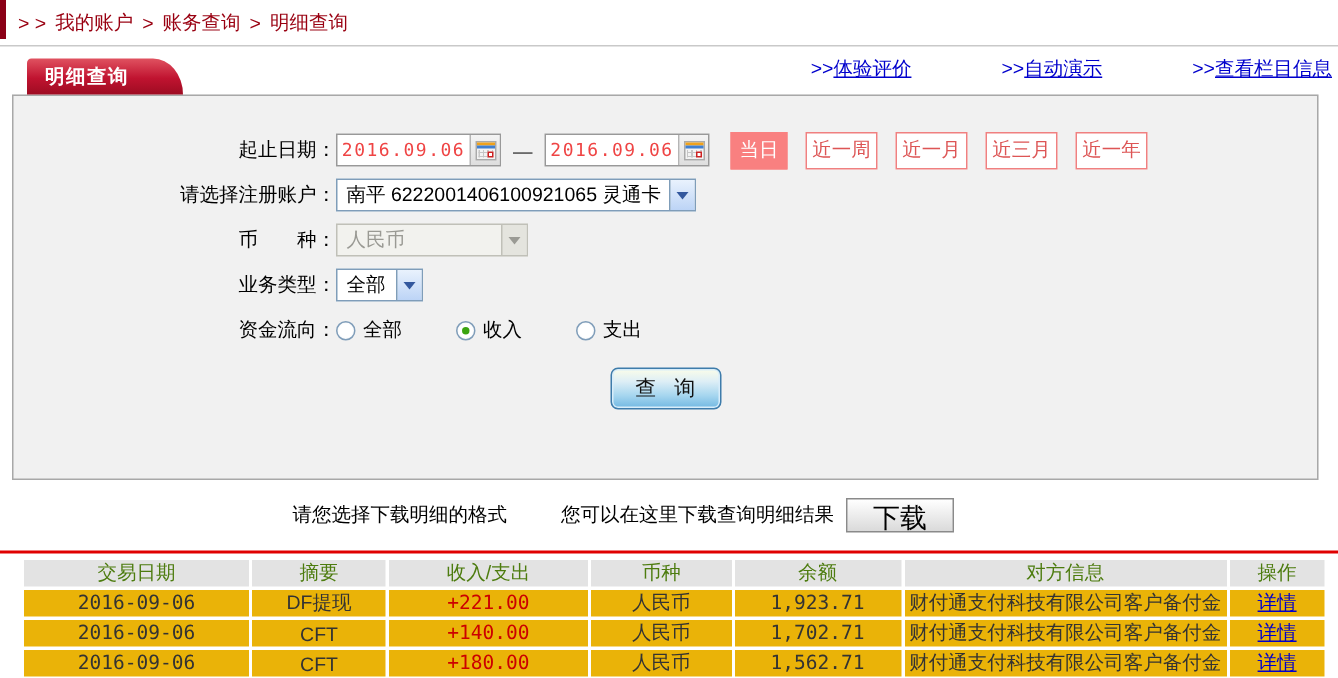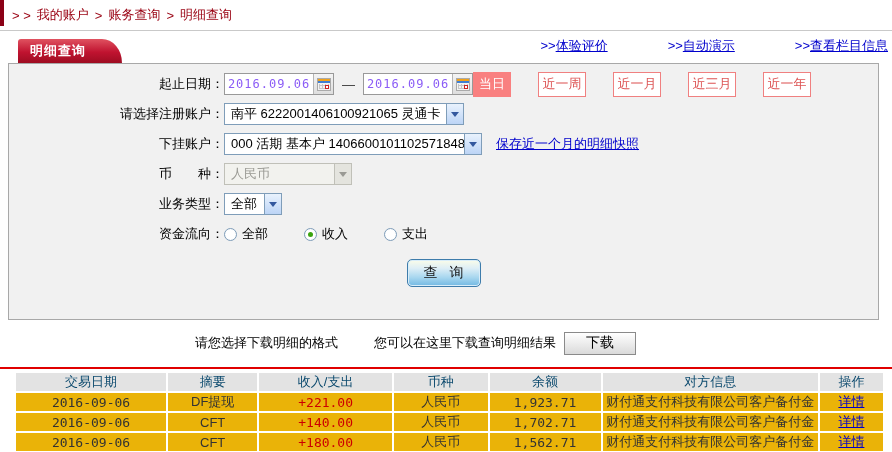--- a/index.html
+++ b/index.html
@@ -19,42 +19,42 @@
     padding:0 22px 0 12px; display:flex; align-items:center;
     color:#fff; font-weight:bold; letter-spacing:1px;
     background:linear-gradient(180deg,#e05260 0%,#c01330 55%,#9e0c22 100%);
     border-top-left-radius:3px; border-top-right-radius:20px 24px; }
   .top-links { position:absolute; right:4px; top:6px; display:flex; gap:60px; }
   .top-links a { color:#0000cc; text-decoration:none; cursor:pointer; }
   .top-links a .lbl { text-decoration:underline; }
 
   
   .panel { margin:0 13px 0 8px; height:257px; background:#f1f1f1;
-    border:1px solid #a8a8a8; padding-top:8px; }
+    border:1px solid #a8a8a8; padding-top:24px; }
   .frow { display:flex; align-items:center; height:24px; margin-bottom:6px; }
   .flabel { width:215px; text-align:right; white-space:pre; }
 
   
   .datebox { display:inline-flex; align-items:center; height:22px;
     border:1px solid #999; background:#fff; }
-  .datebox .val { width:88px; text-align:center; font-size:12px; letter-spacing:1px; color:#8b5cf6; }
+  .datebox .val { width:88px; text-align:center; font-size:12px; letter-spacing:1px; color:#ef4444; }
   .calbtn { width:20px; height:20px; border-left:1px solid #b5b5b5;
     background:linear-gradient(#f4f4f4,#dedede); display:flex; align-items:center; justify-content:center; cursor:pointer; }
   .calicon { position:relative; width:14px; height:13px; background:#f3f3f3; border:1px solid #aaa; }
   .calicon::before { content:""; position:absolute; left:0; right:0; top:0; height:2px; background:#f0a21c; }
   .calicon::after { content:""; position:absolute; left:0; right:0; top:2px; height:2px; background:#3f7fd2; }
   .calicon .grid { position:absolute; left:1px; right:1px; top:5px; bottom:1px;
     background:repeating-linear-gradient(90deg,#bbb 0 1px,transparent 1px 3px),
                repeating-linear-gradient(0deg,#bbb 0 1px,transparent 1px 3px); opacity:.8; }
   .calicon .mark { position:absolute; right:1px; bottom:1px; width:4px; height:4px;
     border:1px solid #cc2222; background:#fff; }
   .dash { margin:0 8px; color:#333; }
 
   
-  .qbtns { display:flex; gap:27px; }
+  .qbtns { display:flex; gap:12px; margin-left:14px; }
   .qbtn { min-width:48px; height:25px; display:flex; align-items:center; justify-content:center;
     border:1px solid #f08080; color:#dd5555; background:#fff; cursor:pointer; }
   .qbtn.active { min-width:38px; background:#f98080; border-color:#f98080; color:#fff; }
 
   
   .sel { display:inline-flex; align-items:center; height:22px; background:#fff;
     border:1px solid #7f9db9; cursor:pointer; }
   .sel .txt { padding:0 6px; white-space:nowrap; overflow:hidden; color:#000; }
   .sel .arr { margin-left:auto; width:17px; height:20px; border-left:1px solid #7f9db9;
     background:linear-gradient(#e9f2fd,#bcd4f6); display:flex; align-items:center; justify-content:center; }
@@ -81,30 +81,30 @@
   .qrow { text-align:center; margin-top:13px; }
   .query-btn { width:74px; height:28px; border:1px solid #3e7cab; border-radius:5px;
     background:linear-gradient(180deg,#fbfde9 0%,#ddeef6 32%,#a6d6ef 68%,#72b8e2 100%);
     box-shadow:inset 0 0 0 1px #d8edfa; font-size:14px; color:#111; cursor:pointer;
     font-family:inherit; letter-spacing:4px; padding-left:4px; }
 
   
   .dl-bar { display:flex; align-items:center; height:34px; margin-top:6px; padding-left:195px; }
   .dl-bar .hint { margin-left:36px; }
   .dl-btn { margin-left:8px; width:72px; height:23px; border:1px solid #8a8a8a;
-    background:linear-gradient(#ffffff,#dadada); font-family:inherit; font-size:14px; cursor:pointer; }
+    background:linear-gradient(#ffffff,#dadada); font-family:inherit; font-size:18px; cursor:pointer; }
   .dl-bar .sel { margin-left:4px; }
 
   .red-line { border-top:2px solid #e00000; margin-top:7px; }
 
   
   table { width:871px; margin:2px 7px 0 14px; border-collapse:collapse; table-layout:fixed; }
   th,td { border:2px solid #fff; height:20px; text-align:center; font-weight:normal;
     overflow:hidden; white-space:nowrap; }
-  th { background:#e3e3e3; color:#0c4a6e; }
+  th { background:#e3e3e3; color:#4d7c0f; }
   td { background:#eab308; color:#333; }
   td.amt { color:#cc0000; }
   td a { color:#0000cc; text-decoration:underline; cursor:pointer; }
   .c1{width:17.5%} .c2{width:10.5%} .c3{width:15.5%} .c4{width:11%} .c5{width:13%} .c6{width:25%} .c7{width:7.5%}
 </style>
 </head>
 <body>
 
 <div class="crumb-bar">
   <div class="crumb-sliver"></div>
@@ -162,30 +162,20 @@
   <div class="frow">
     <span class="flabel">请选择注册账户：</span>
     <span class="sel w-reg">
       <span class="txt">南平 6222001406100921065 灵通卡</span>
       <span class="arr">
           <span class="tri"></span>
         </span>
     </span>
   </div>
 
-  <div class="frow">
-    <span class="flabel">下挂账户：</span>
-    <span class="sel w-sub">
-      <span class="txt">000 活期 基本户 1406600101102571848</span>
-      <span class="arr">
-          <span class="tri"></span>
-        </span>
-    </span>
-    <span class="savelink">保存近一个月的明细快照</span>
-  </div>
 
   <div class="frow">
     <span class="flabel">币　　种：</span>
     <span class="sel disabled w-cur">
       <span class="txt">人民币</span>
       <span class="arr">
           <span class="tri"></span>
         </span>
     </span>
   </div>

